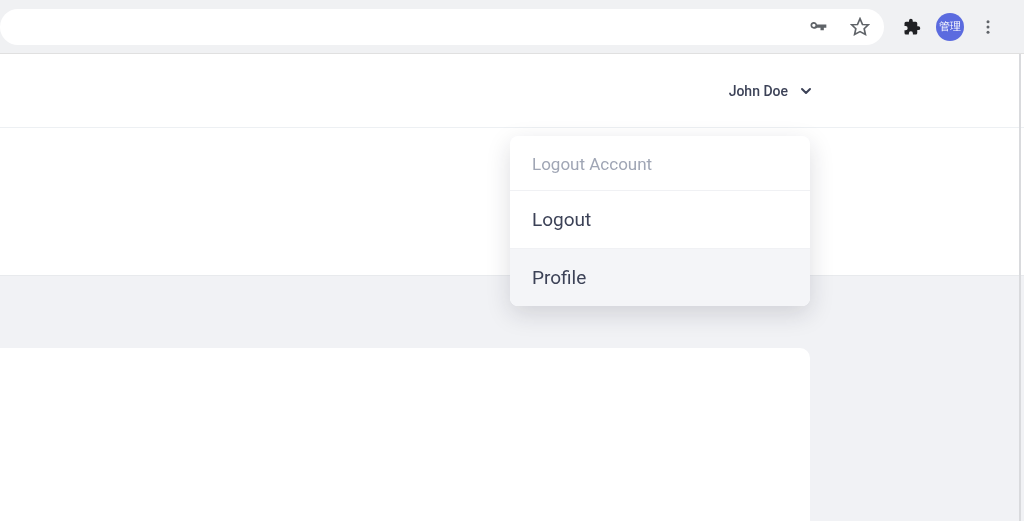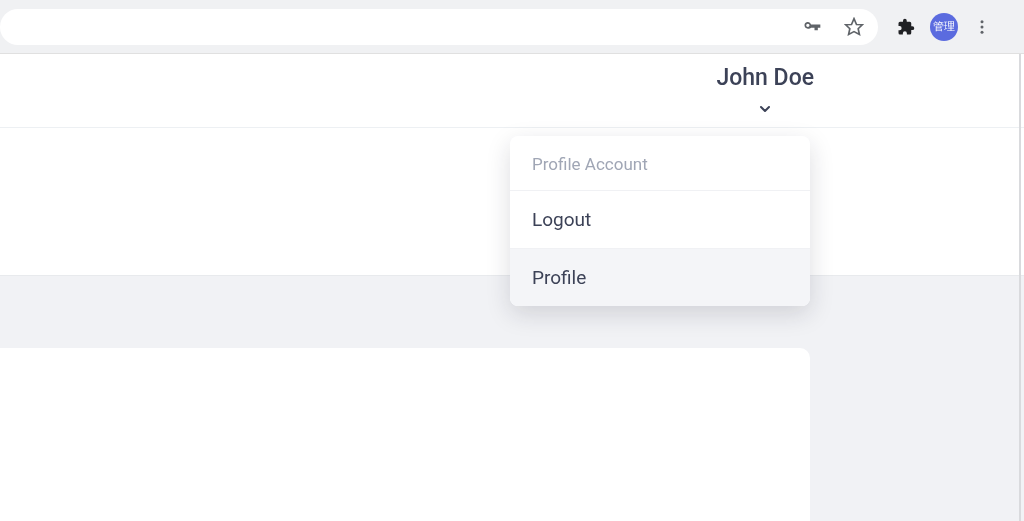--- a/index.html
+++ b/index.html
@@ -6,21 +6,21 @@
   html, body { width: 1024px; height: 521px; overflow: hidden; font-family: -apple-system, BlinkMacSystemFont, "Segoe UI", Roboto, sans-serif; background: #fff; }
 
   
   .browser-bar {
     height: 54px;
     background: #f0f1f3;
     border-bottom: 1px solid #e0e0e0;
     display: flex;
     align-items: center;
     justify-content: flex-end;
-    padding-right: 28px;
+    padding-right: 22px;
     gap: 10px;
   }
   .omnibox-tail {
     flex: 1;
     height: 36px;
     background: #ffffff;
     border-radius: 18px;
     margin-right: 4px;
     display: flex;
     align-items: center;
@@ -59,24 +59,23 @@
     display: flex;
     align-items: center;
     justify-content: flex-end;
     padding-right: 210px;
   }
   .username-trigger {
     display: flex;
     align-items: center;
     gap: 10px;
     color: #3c4257;
-    font-size: 23px;
+    font-size: 14px;
     font-weight: 500;
     cursor: pointer;
-    flex-direction: column;
   }
   .username-trigger .chev { color:#3c4257; display:flex; }
   .username-trigger .chev svg { width:16px; height:16px; }
 
   .secondary-bar {
     background: #ffffff;
     height: 148px;
     border-bottom: 1px solid #e8eaed;
   }
 
@@ -172,19 +171,19 @@
             <polyline points="6 9 12 15 18 9"></polyline>
           </svg>
       </span>
     </div>
   </div>
   <div class="secondary-bar"></div>
 
   <div class="content-card"></div>
 
   <div class="dropdown">
-    <div class="dropdown-header">Profile Account</div>
+    <div class="dropdown-header">Logout Account</div>
     <div class="dropdown-item">Logout</div>
     <div class="dropdown-item hovered">Profile</div>
   </div>
 </div>
 
 <div class="right-edge"></div>
 
 </body></html>

